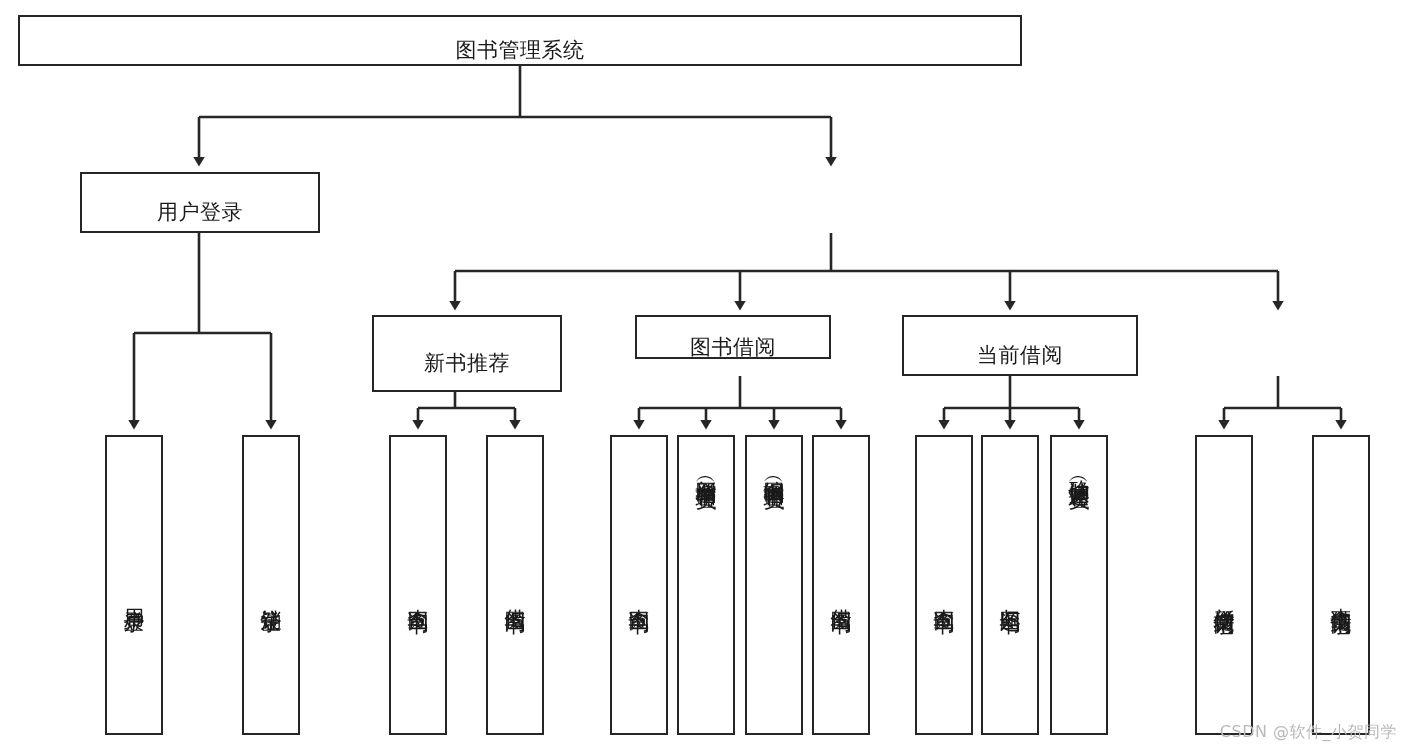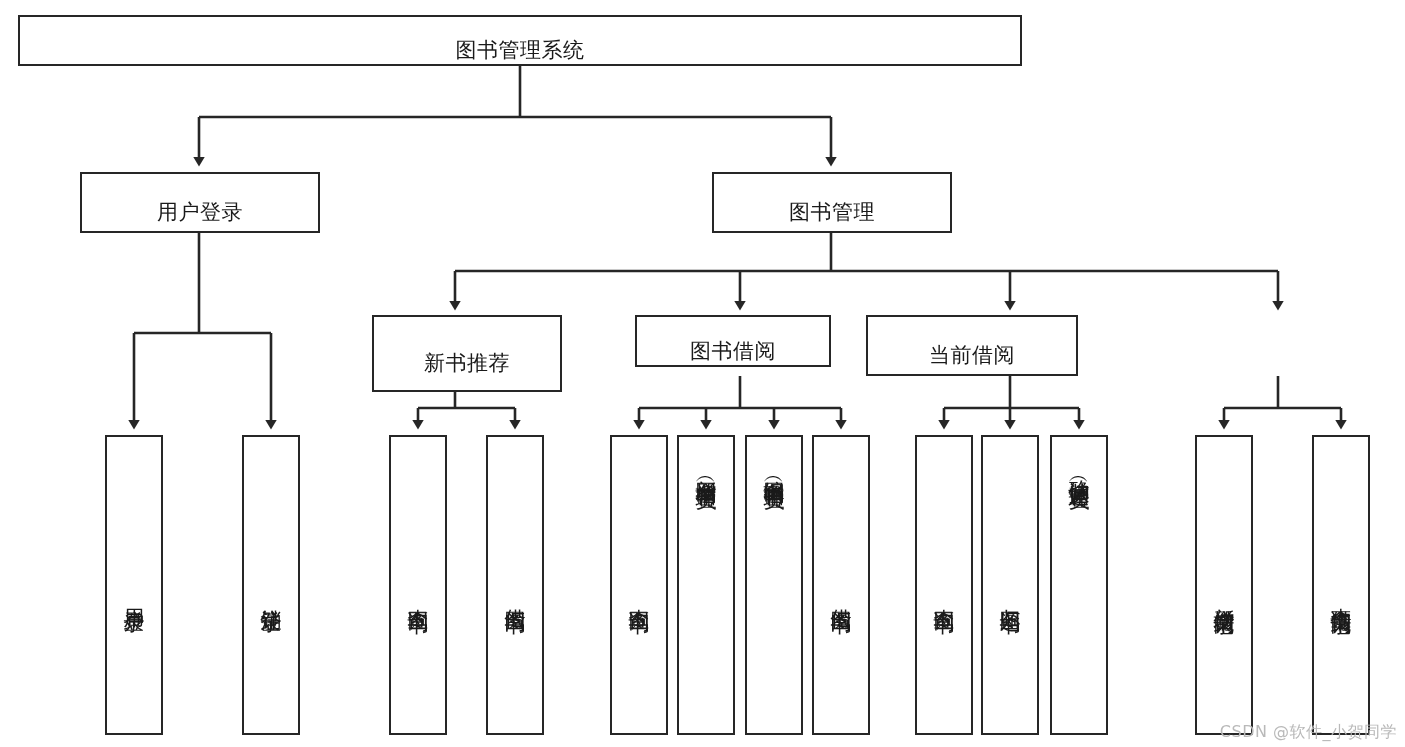--- a/index.html
+++ b/index.html
@@ -136,33 +136,30 @@
   </svg>
 
   <div class="node root horizontal" style="left:18px; top:15px; width:1004px; height:51px;">
     <span class="node-label">图书管理系统</span>
   </div>
 
   <div class="node horizontal" style="left:80px; top:172px; width:240px; height:61px;">
     <span class="node-label">用户登录</span>
   </div>
 
-  <div class="node horizontal" style="left:712px; top:172px; width:240px; height:61px;">
-    <span class="node-label">图书管理</span>
-  </div>
 
   <div class="node horizontal" style="left:372px; top:315px; width:190px; height:77px;">
     <span class="node-label">新书推荐</span>
   </div>
 
-  <div class="node horizontal" style="left:635px; top:315px; width:196px; height:52px;">
+  <div class="node horizontal" style="left:635px; top:315px; width:196px; height:44px;">
     <span class="node-label">图书借阅</span>
   </div>
 
-  <div class="node horizontal" style="left:866px; top:315px; width:212px; height:61px;font-family:Liberation Serif, serif;">
+  <div class="node horizontal" style="left:902px; top:315px; width:236px; height:61px;font-family:Liberation Serif, serif;">
     <span class="node-label">当前借阅</span>
   </div>
 
 
   <div class="node vertical centered" style="left:105px; top:435px; width:58px; height:300px;">
     <span class="node-label">用户登录</span>
   </div>
 
   <div class="node vertical centered" style="left:242px; top:435px; width:58px; height:300px;">
     <span class="node-label">注销登录</span>

